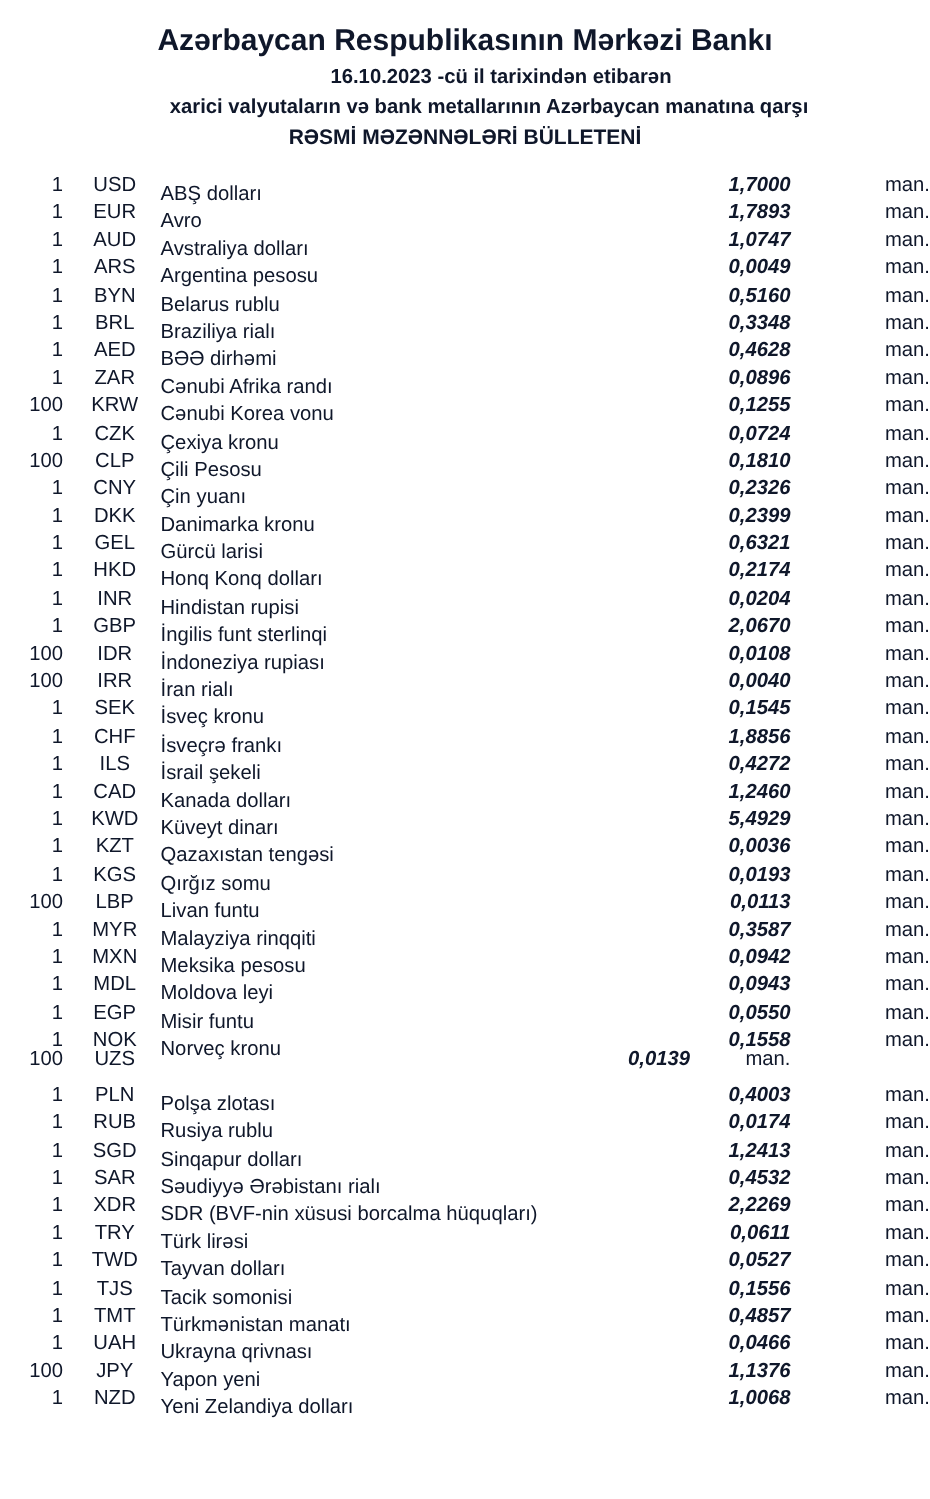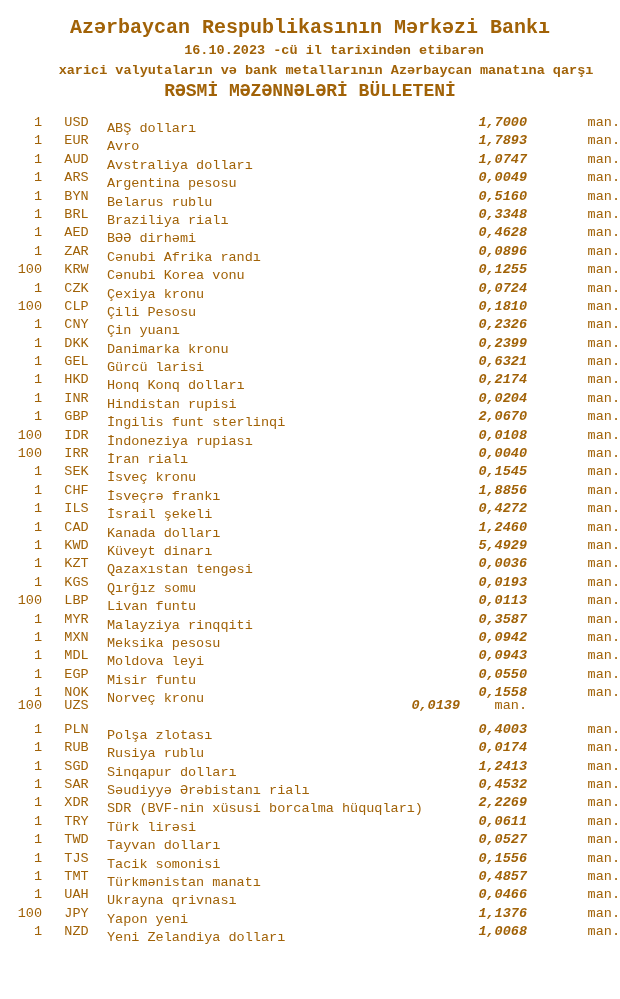--- a/index.html
+++ b/index.html
@@ -1,22 +1,22 @@
 <!DOCTYPE html>
 <html><head>
 <meta charset="utf-8">
 <style>
   * { box-sizing: border-box; }
   html, body { margin: 0; padding: 0; background: #ffffff; }
   .page {
     width: 620px;
     height: 999px;
     background: #ffffff;
-    color: #a16207;
-    font-family: Liberation Mono, monospace;
+    color: #0f172a;
+    font-family: Liberation Sans, sans-serif;
     overflow: hidden;
   }
   .doc-header { text-align: center; padding-top: 14px; }
   .bank-name {
     font-size: 20px;
     font-weight: bold;
     line-height: 27px;
     margin: 0;
   }
   .date-line {
@@ -25,21 +25,21 @@
     line-height: 20px;
     padding-left: 48px;
   }
   .subtitle-line {
     font-size: 13.5px;
     font-weight: bold;
     line-height: 20px;
     margin-left: 32px;
   }
   .bulletin-title {
-    font-size: 18px;
+    font-size: 14px;
     font-weight: bold;
     line-height: 21px;
   }
   .section-title {
     text-align: center;
     font-size: 13.5px;
     font-weight: bold;
     margin-top: 27px;
     line-height: 17px;
   }

